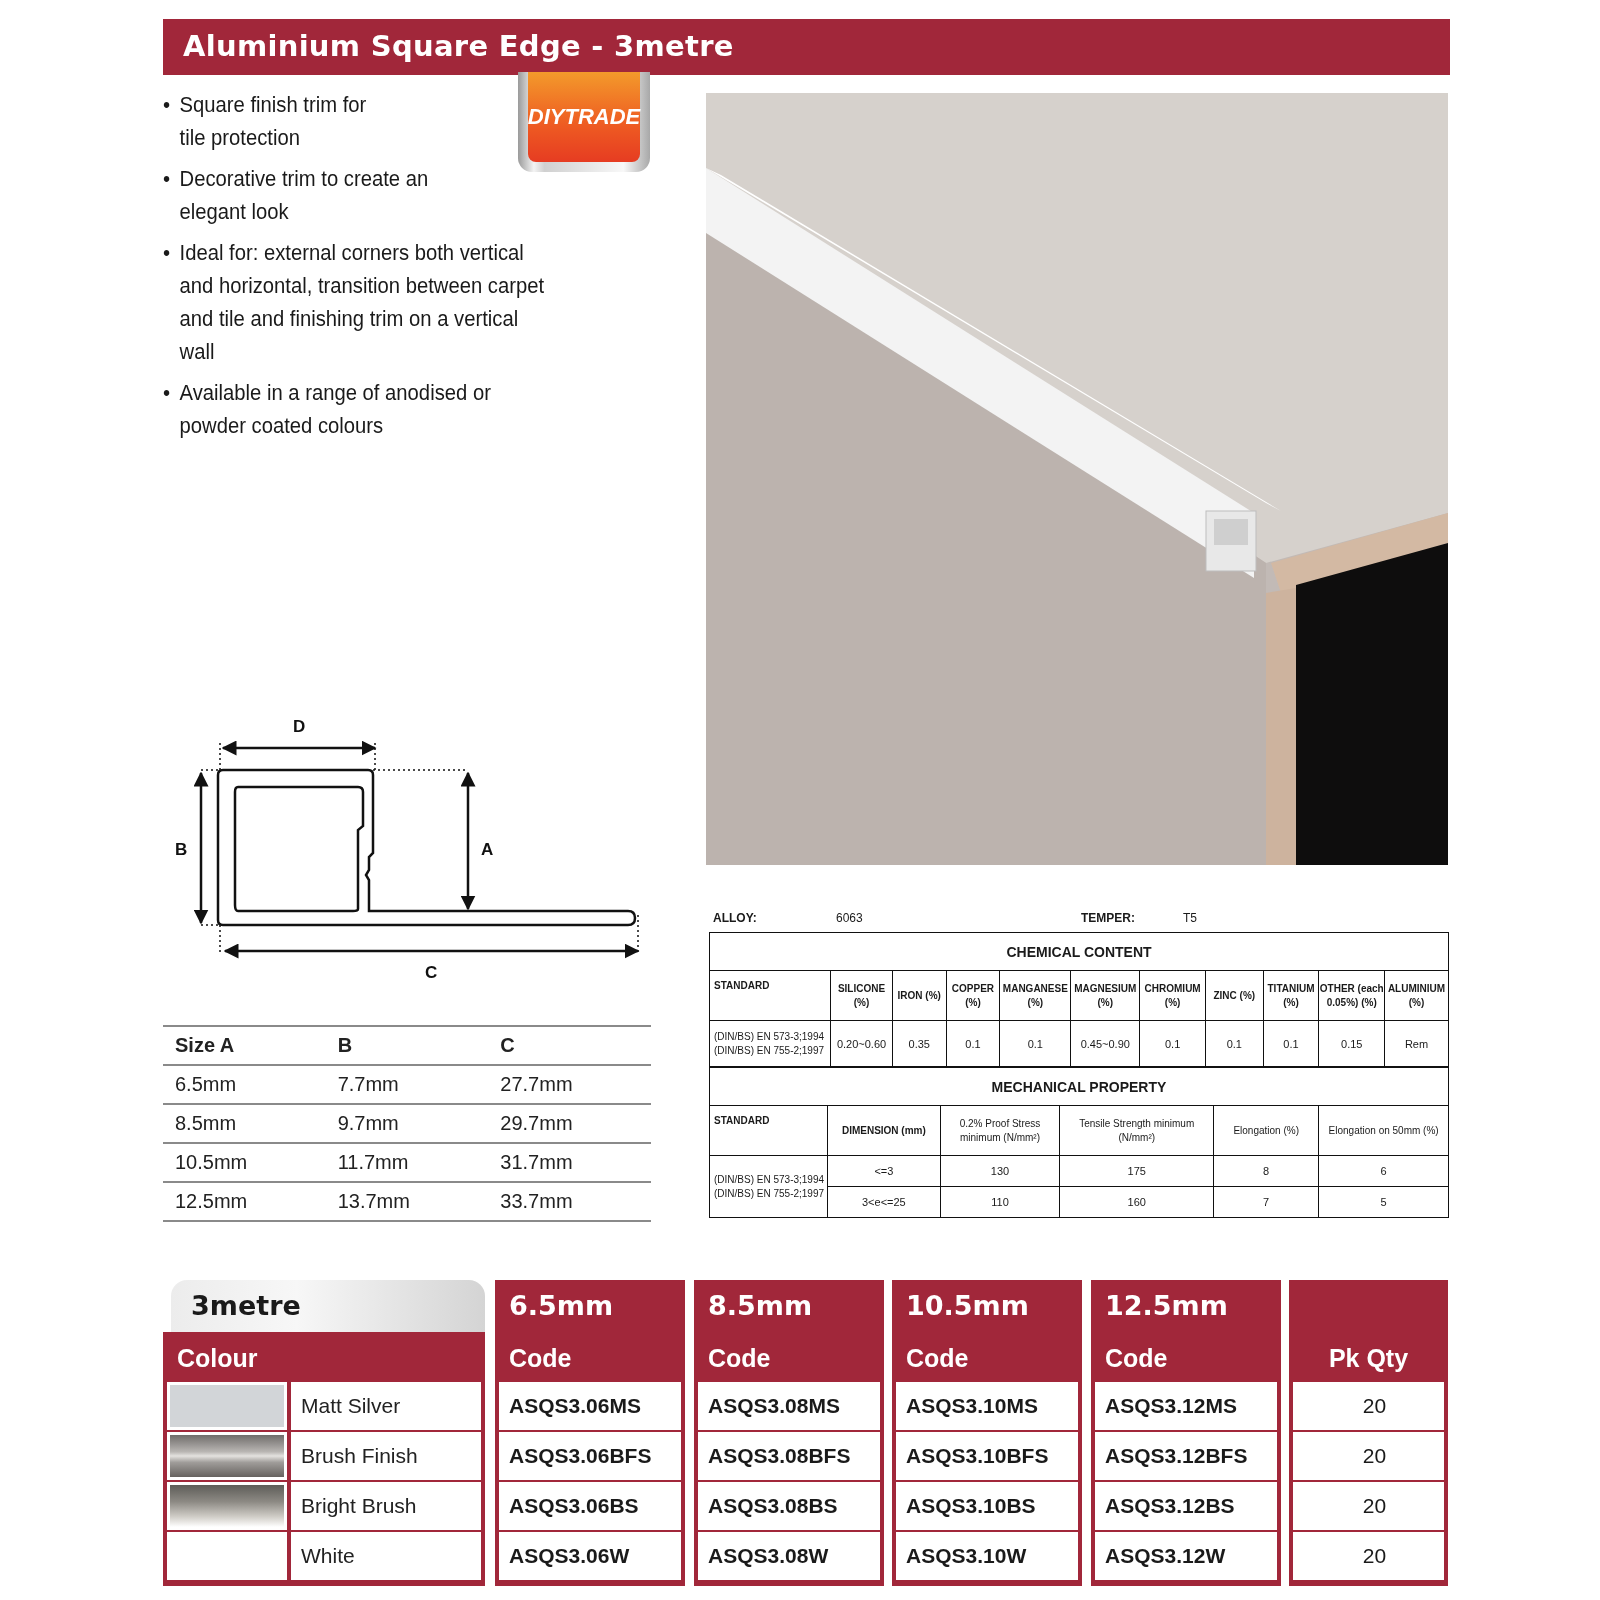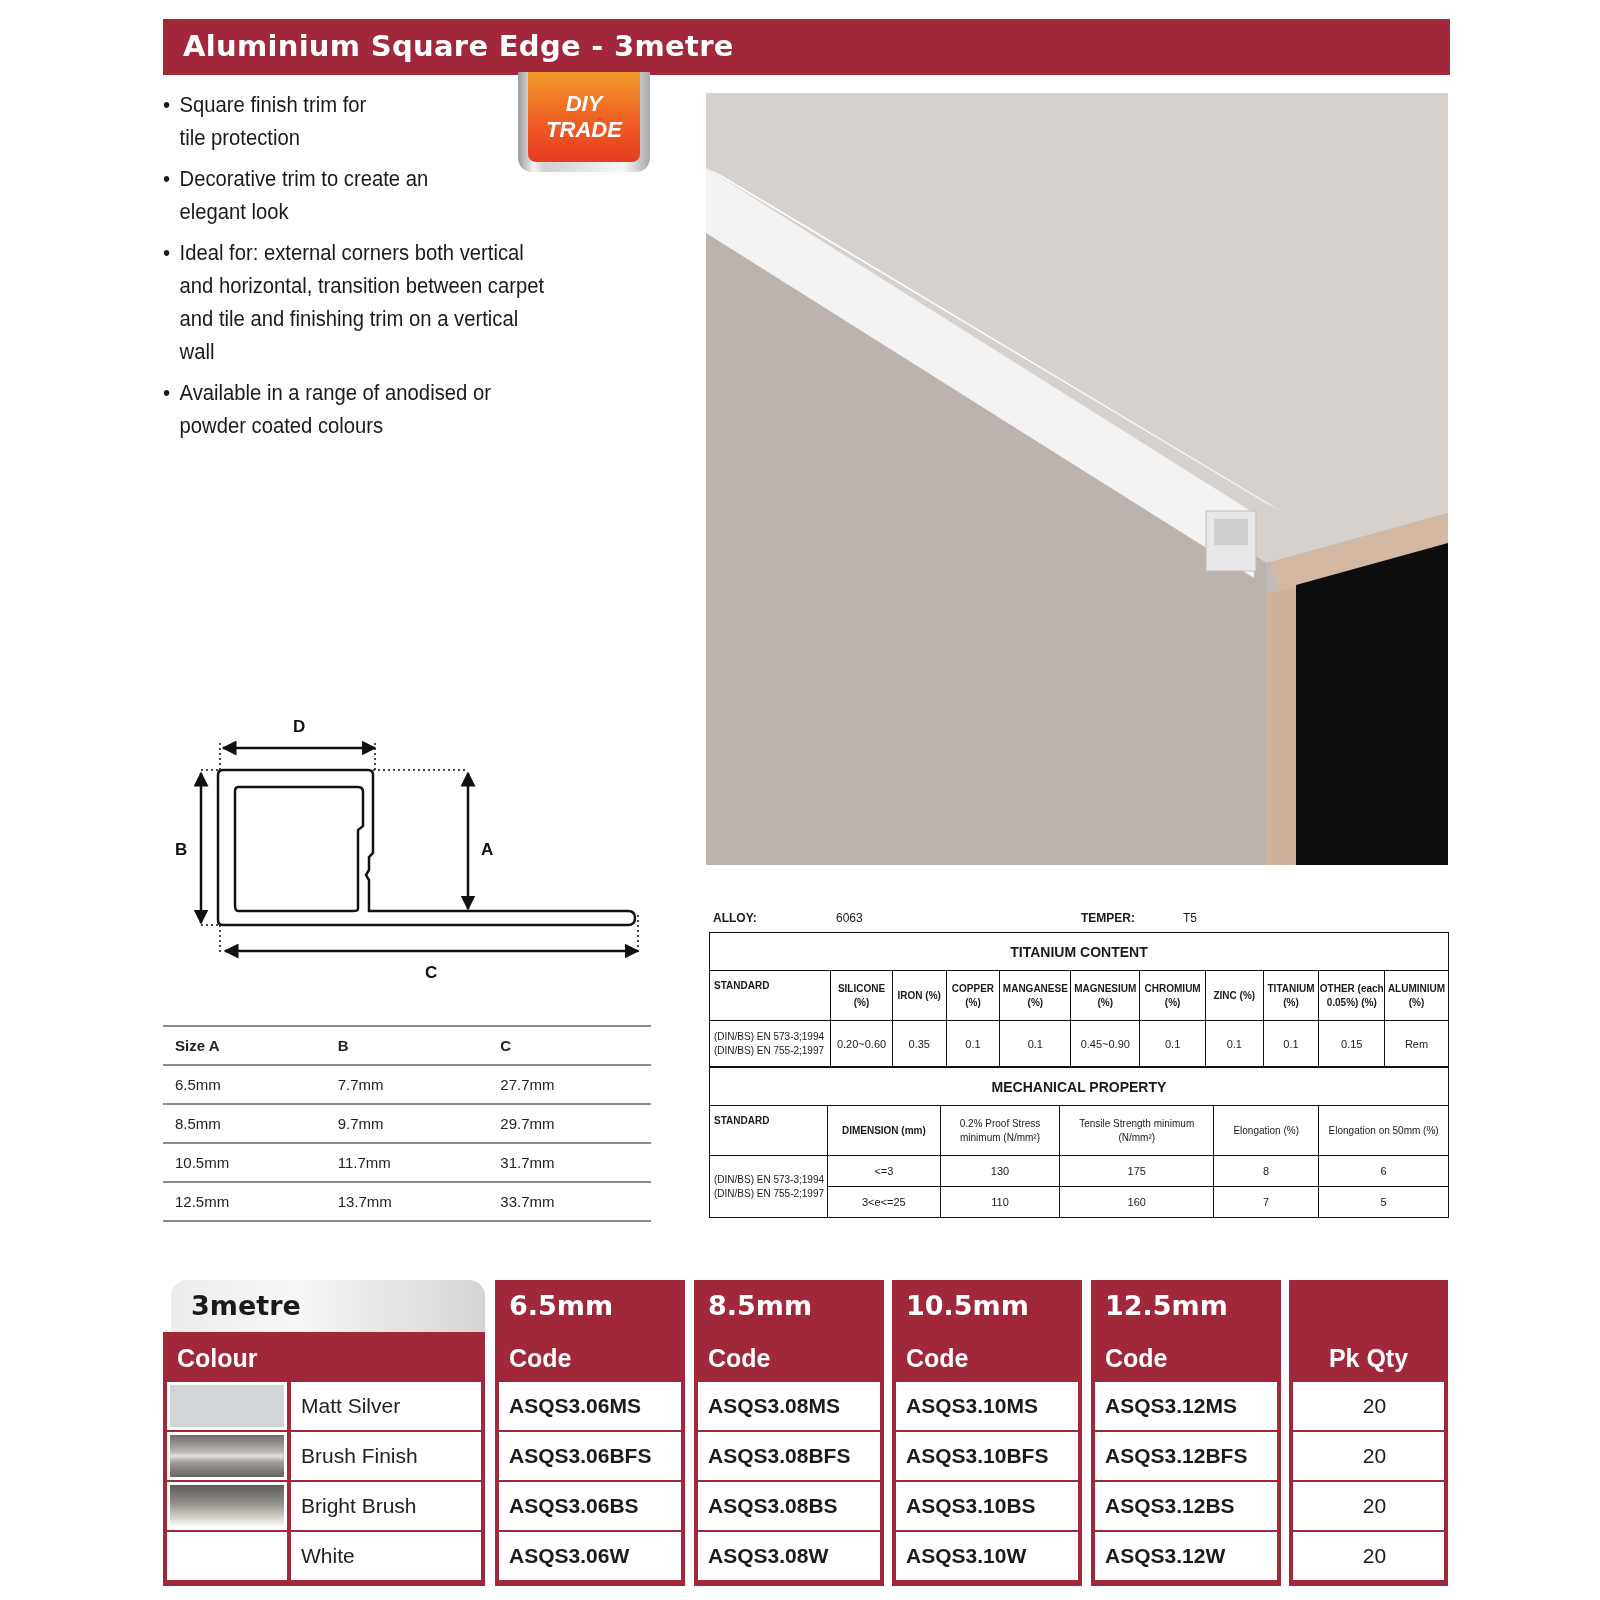--- a/index.html
+++ b/index.html
@@ -5,37 +5,37 @@
   * { box-sizing: border-box; margin: 0; padding: 0; }
   body { width: 1600px; height: 1600px; background: #ffffff; position: relative; font-family: "Liberation Sans", sans-serif; color: #1a1a1a; overflow: hidden; }
   .abs { position: absolute; }
 
   
   .title-bar { left: 163px; top: 19px; width: 1287px; height: 56px; background: #a1273a; }
   .title-bar span { position: absolute; left: 20px; top: 10px; color: #fff; font-size: 29px; font-weight: bold; font-family: "DejaVu Sans", sans-serif; letter-spacing: 0.3px; }
 
   
   .badge { left: 518px; top: 72px; width: 132px; height: 100px; border-radius: 0 0 14px 14px; background: linear-gradient(90deg,#9a9a9a,#f4f4f4 12%,#d0d0d0 20%,#f8f8f8 80%,#a8a8a8); padding: 0 10px 10px 10px; }
-  .badge-inner { width: 100%; height: 100%; border-radius: 0 0 8px 8px; background: linear-gradient(180deg,#f39a2b,#ee5a22 60%,#e63c22); display: flex; flex-direction: column; align-items: center; justify-content: center; }
+  .badge-inner { width: 100%; height: 100%; border-radius: 0 0 8px 8px; background: linear-gradient(180deg,#f39a2b,#ee5a22 60%,#e63c22); display: flex; flex-direction: row; align-items: center; justify-content: center; }
   .badge-inner span { color: #fff; font-weight: bold; font-style: italic; font-size: 22px; line-height: 26px; }
 
   
   .bullets { left: 163px; top: 88px; width: 450px; }
   .bullets li { list-style: none; position: relative; padding-left: 18px; font-size: 22px; line-height: 33px; margin-bottom: 8px; color: #1a1a1a; font-family: "Liberation Sans", sans-serif; transform: scaleX(0.92); transform-origin: left; width: 470px; }
   .bullets li::before { content: "•"; position: absolute; left: 0; top: 0; }
 
   
   .photo { left: 706px; top: 93px; width: 742px; height: 772px; overflow: hidden; background: #bbb4b0; }
 
   
   .diagram { left: 163px; top: 715px; width: 490px; height: 270px; }
 
   
   .size-table { left: 163px; top: 1025px; width: 488px; border-collapse: collapse; }
-  .size-table td, .size-table th { height: 39px; font-size: 15px; text-align: left; padding-left: 12px; border-top: 2px solid #8a8a8a; font-weight: normal; color: #222; }
+  .size-table td, .size-table th { height: 39px; font-size: 20px; text-align: left; padding-left: 12px; border-top: 2px solid #8a8a8a; font-weight: normal; color: #222; }
   .size-table th { font-weight: bold; }
   .size-table tr:last-child td { border-bottom: 2px solid #8a8a8a; }
 
   
   .alloy-row { left: 713px; top: 911px; width: 730px; height: 18px; font-size: 12px; }
   .alloy-row span { position: absolute; top: 0; }
   .spec { left: 709px; width: 740px; border-collapse: collapse; font-size: 11px; }
   .spec td { border: 1.5px solid #111; text-align: center; vertical-align: middle; line-height: 14px; }
   .spec .section { font-weight: bold; font-size: 14px; height: 38px; }
   .spec .hdr { font-weight: bold; font-size: 10px; }
@@ -155,21 +155,21 @@
 <div class="abs alloy-row">
   <span style="left:0;font-weight:bold">ALLOY:</span>
   <span style="left:123px">6063</span>
   <span style="left:368px;font-weight:bold">TEMPER:</span>
   <span style="left:470px">T5</span>
 </div>
 
 <table class="abs spec" style="top:932px">
   <tbody>
       <tr>
-        <td colspan="11" class="section">TITANIUM CONTENT</td>
+        <td colspan="11" class="section">CHEMICAL CONTENT</td>
       </tr>
   <tr style="height:50px">
     <td class="hdr left" style="width:122px;vertical-align:top;padding-top:8px">STANDARD</td>
     <td class="hdr" style="width:62px">SILICONE (%)</td>
     <td class="hdr" style="width:54px">IRON (%)</td>
     <td class="hdr" style="width:54px">COPPER (%)</td>
     <td class="hdr" style="width:71px">MANGANESE (%)</td>
     <td class="hdr" style="width:69px">MAGNESIUM (%)</td>
     <td class="hdr" style="width:66px">CHROMIUM (%)</td>
     <td class="hdr" style="width:58px">ZINC (%)</td>

